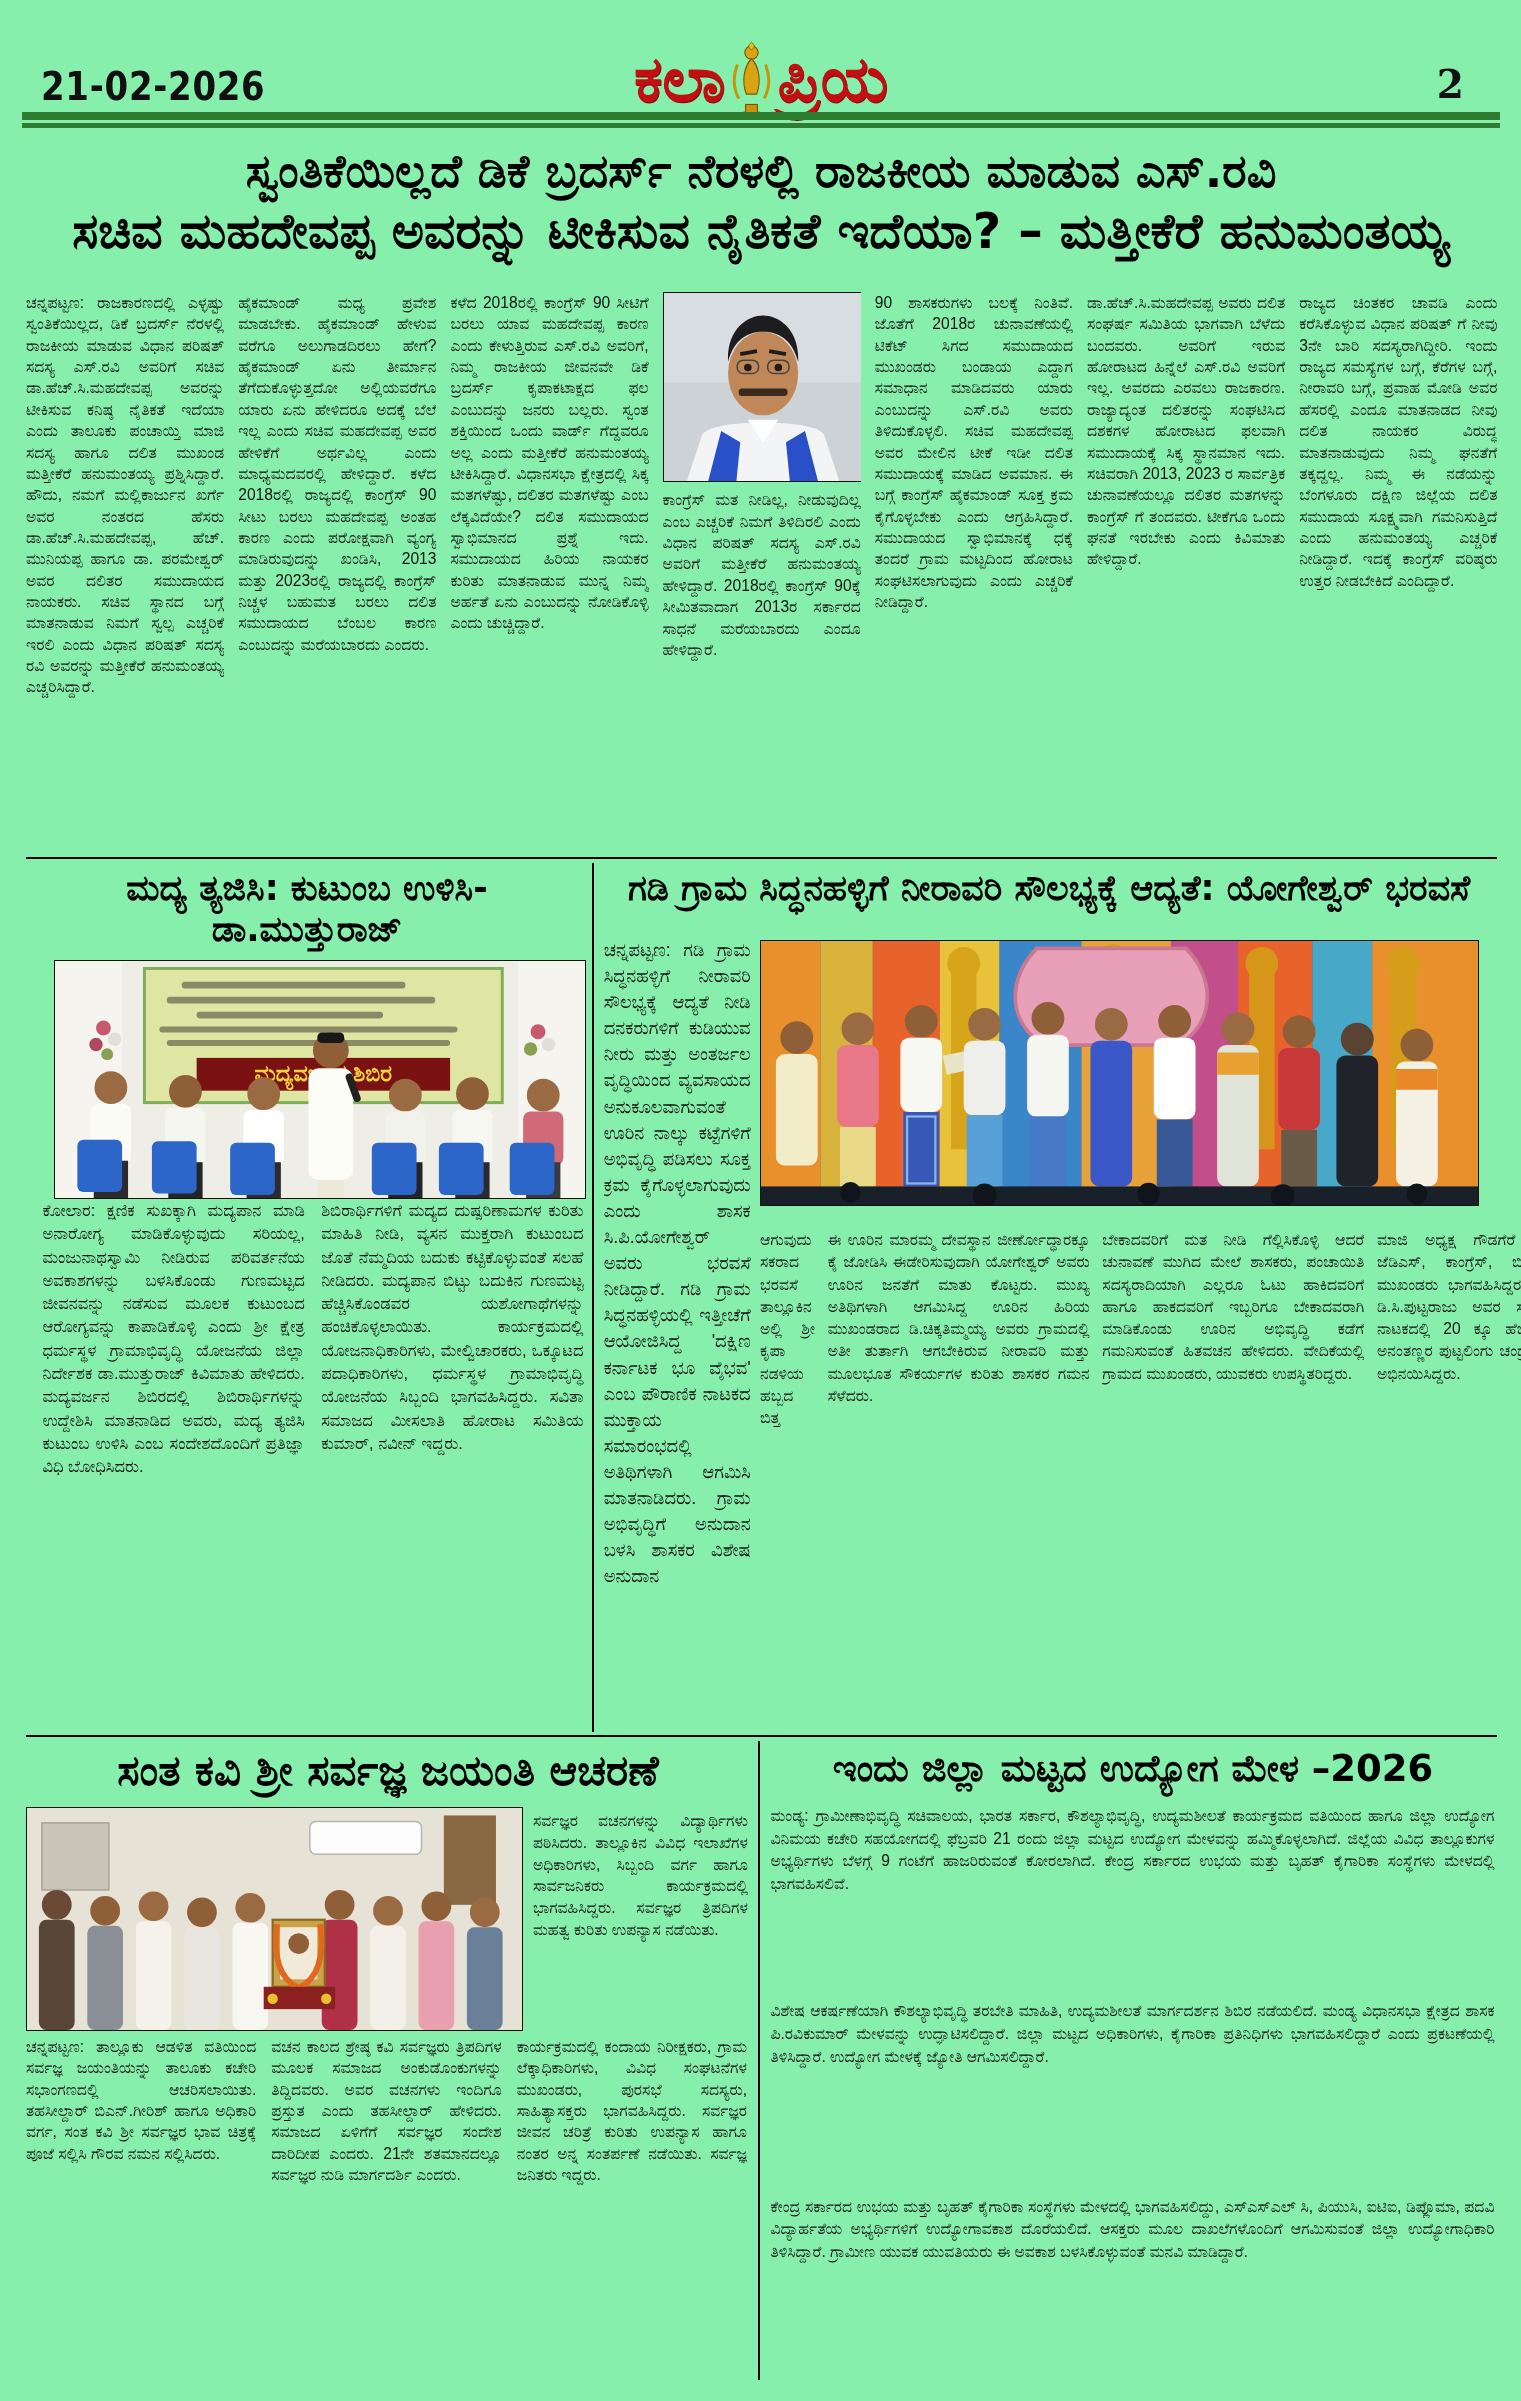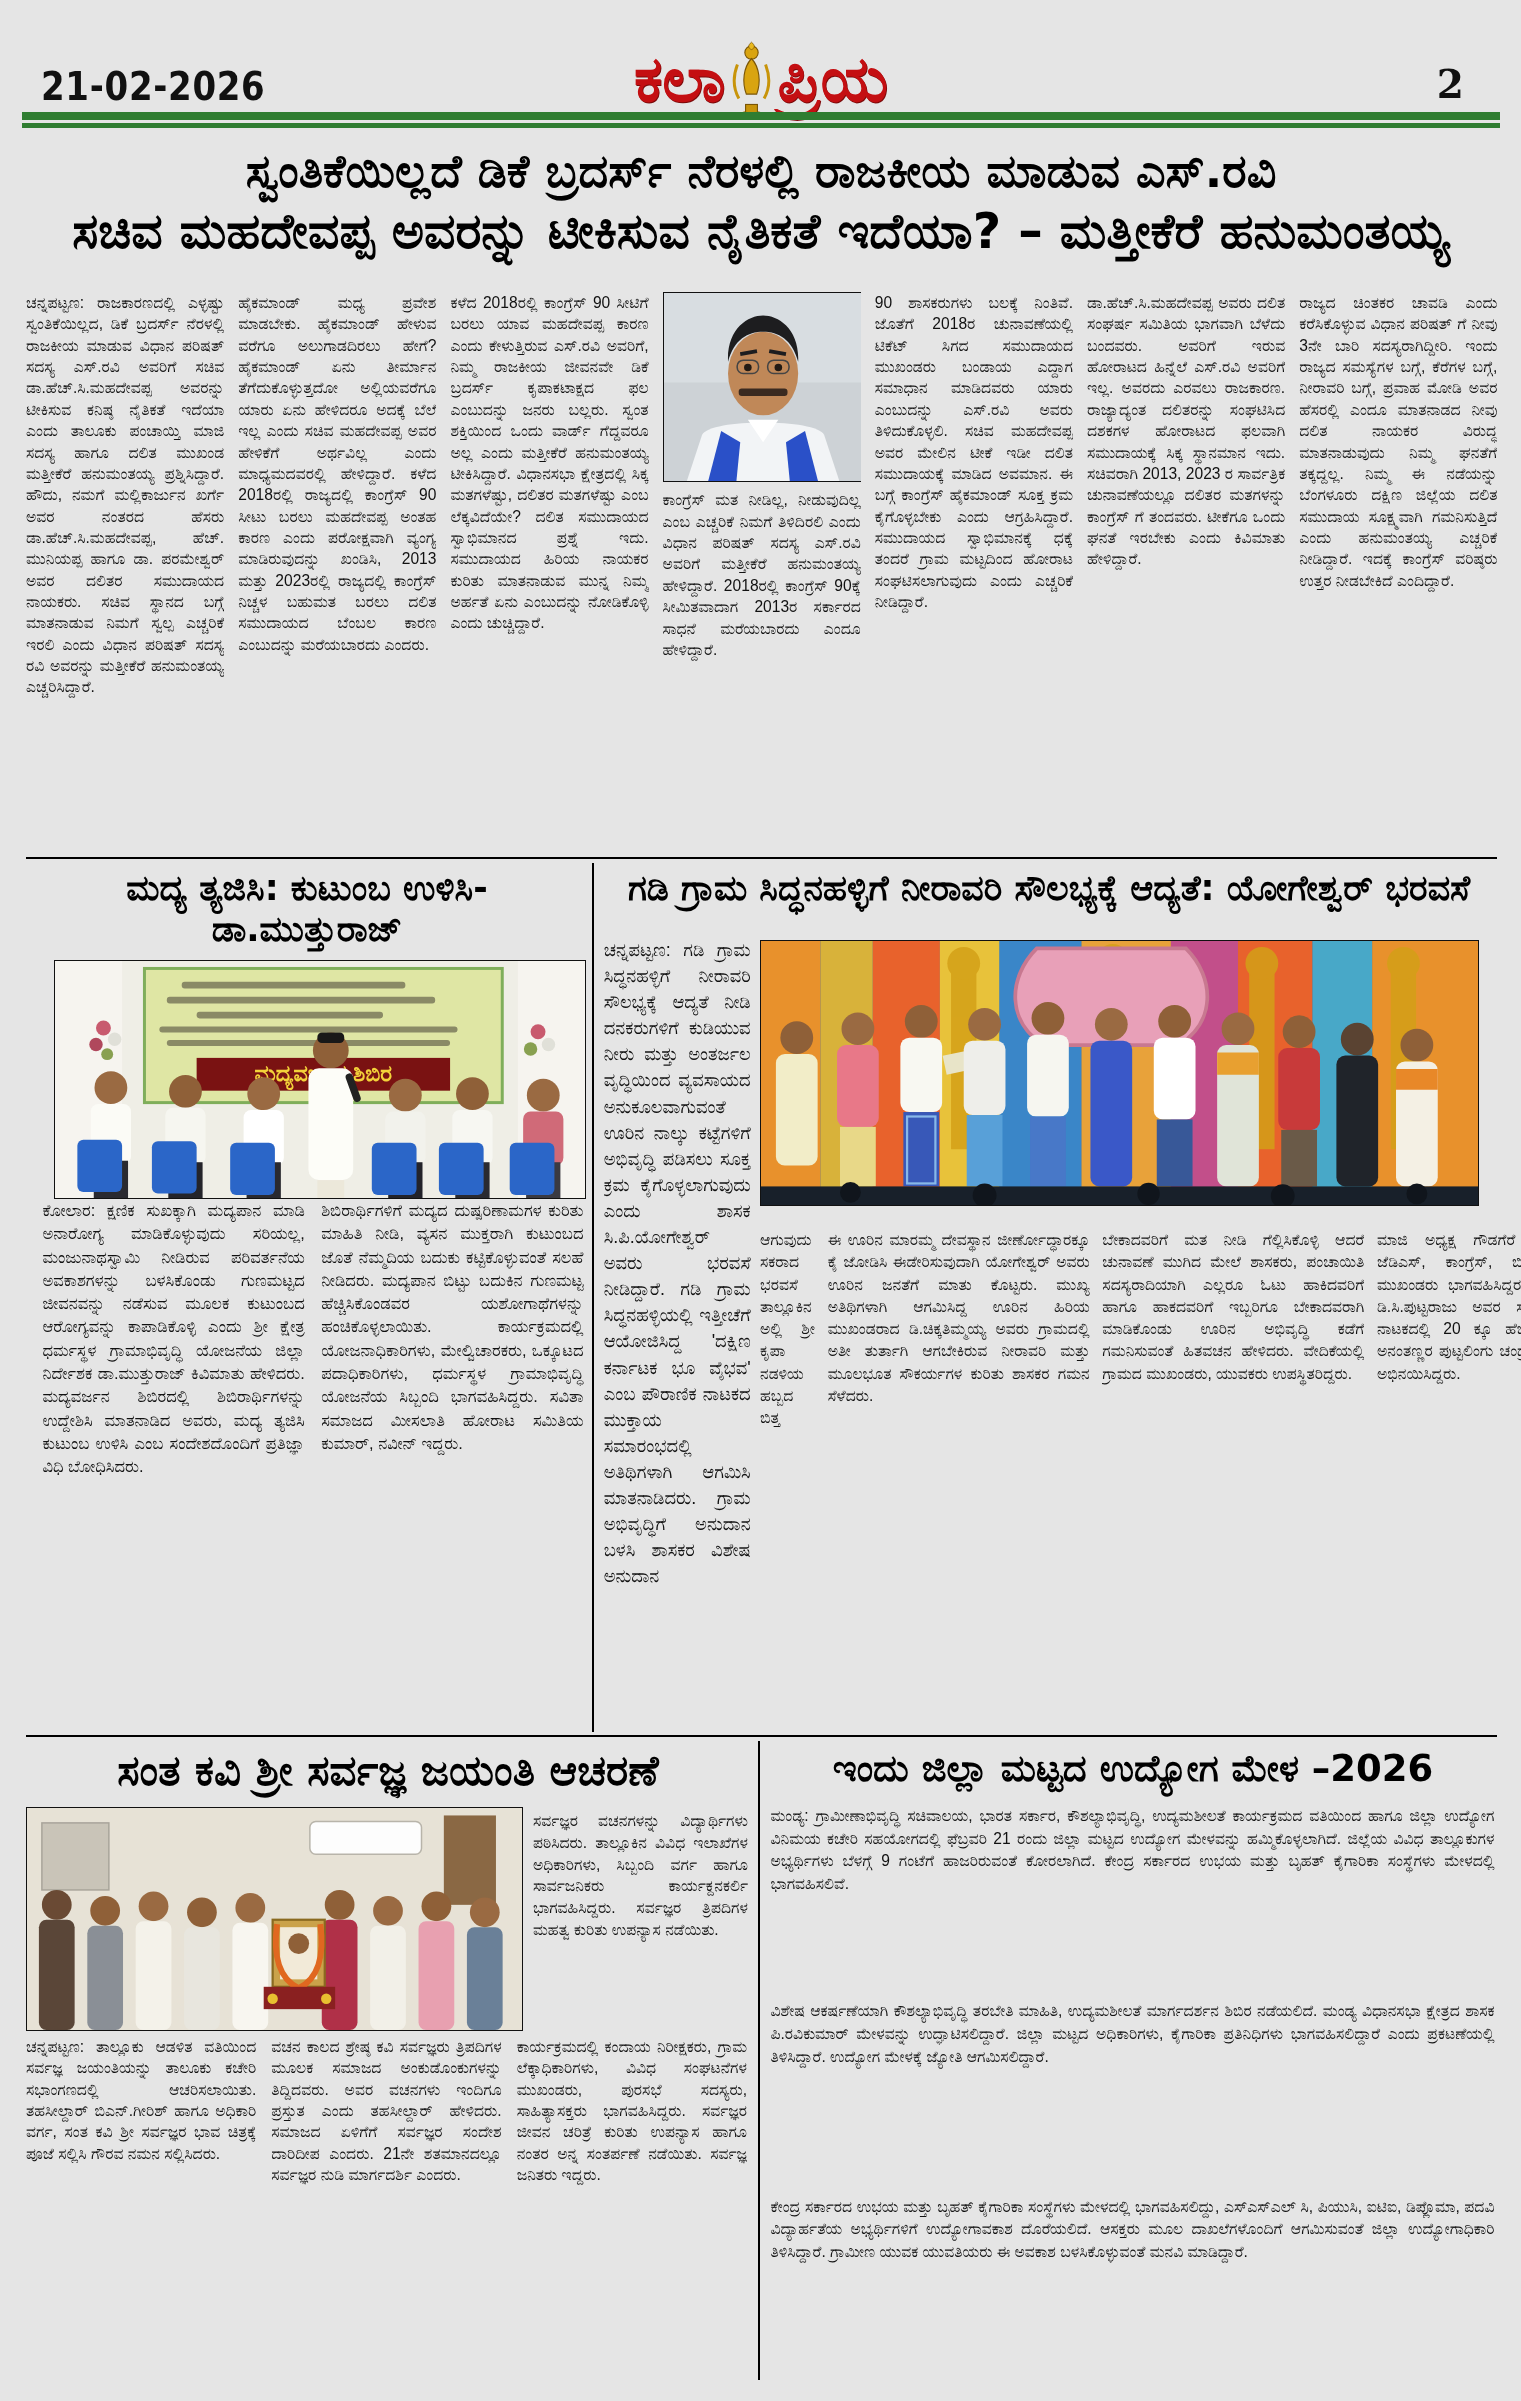--- a/index.html
+++ b/index.html
@@ -1,16 +1,16 @@
 <!DOCTYPE html>
 <html style="font-size:12px"><head>
 <meta charset="utf-8">
 <style>
   html,body{margin:0;padding:0;background:#888;}
-  .page{position:relative;width:1522px;height:2401px;background:#e5e5e5;margin:0 auto;
+  .page{position:relative;width:1522px;height:2401px;background:#86efac;margin:0 auto;
         font-family:"Liberation Sans","DejaVu Sans",sans-serif;color:#111;overflow:hidden;}
   
   .hdr-date{position:absolute;left:41px;top:66px;font-size:34px;font-weight:900;
             font-family:"DejaVu Sans",sans-serif;letter-spacing:0.7px;transform:scaleY(1.15);}
   .hdr-page{position:absolute;right:58px;top:61px;font-size:39px;font-weight:900;
             font-family:"DejaVu Serif","Liberation Serif",serif;}
   .masthead{position:absolute;left:0;right:0;top:39px;text-align:center;}
   .masthead .mast-word{font-size:63px;font-weight:900;color:#c40f12;vertical-align:middle;
             text-shadow:0.7px 0.7px 0 #7a0a0a;}
   .mast-emblem{display:inline-block;vertical-align:middle;margin:0 4.5px;}
@@ -298,21 +298,21 @@
           <rect x="330" y="150" width="70" height="90" fill="#caa24a" stroke="#8a6a20" stroke-width="3"></rect>
           <rect x="340" y="160" width="50" height="70" fill="#f2ead8"></rect>
           <circle cx="365" cy="182" r="14" fill="#8f6038"></circle>
           <path d="M336 156 C330 200 340 230 365 242 C390 230 400 200 394 156" fill="none" stroke="#e06820" stroke-width="8"></path>
           <rect x="318" y="240" width="96" height="30" fill="#8a2020"></rect>
           <circle cx="330" cy="256" r="7" fill="#e8c030"></circle>
             <circle cx="402" cy="256" r="7" fill="#e8c030"></circle>
         </g>
       </svg>
     </div>
-    <div class="bl-side">ಸರ್ವಜ್ಞರ ವಚನಗಳನ್ನು ವಿದ್ಯಾರ್ಥಿಗಳು ಪಠಿಸಿದರು. ತಾಲ್ಲೂಕಿನ ವಿವಿಧ ಇಲಾಖೆಗಳ ಅಧಿಕಾರಿಗಳು, ಸಿಬ್ಬಂದಿ ವರ್ಗ ಹಾಗೂ ಸಾರ್ವಜನಿಕರು ಕಾರ್ಯಕ್ದನಕರ್ಲಿ ಭಾಗವಹಿಸಿದ್ದರು. ಸರ್ವಜ್ಞರ ತ್ರಿಪದಿಗಳ ಮಹತ್ವ ಕುರಿತು ಉಪನ್ಯಾಸ ನಡೆಯಿತು.</div>
+    <div class="bl-side">ಸರ್ವಜ್ಞರ ವಚನಗಳನ್ನು ವಿದ್ಯಾರ್ಥಿಗಳು ಪಠಿಸಿದರು. ತಾಲ್ಲೂಕಿನ ವಿವಿಧ ಇಲಾಖೆಗಳ ಅಧಿಕಾರಿಗಳು, ಸಿಬ್ಬಂದಿ ವರ್ಗ ಹಾಗೂ ಸಾರ್ವಜನಿಕರು ಕಾರ್ಯಕ್ರಮದಲ್ಲಿ ಭಾಗವಹಿಸಿದ್ದರು. ಸರ್ವಜ್ಞರ ತ್ರಿಪದಿಗಳ ಮಹತ್ವ ಕುರಿತು ಉಪನ್ಯಾಸ ನಡೆಯಿತು.</div>
     <div class="colrow bl-cols">
       <div class="ncol">ಚನ್ನಪಟ್ಟಣ: ತಾಲ್ಲೂಕು ಆಡಳಿತ ವತಿಯಿಂದ ಸರ್ವಜ್ಞ ಜಯಂತಿಯನ್ನು ತಾಲೂಕು ಕಚೇರಿ ಸಭಾಂಗಣದಲ್ಲಿ ಆಚರಿಸಲಾಯಿತು. ತಹಸೀಲ್ದಾರ್ ಬಿಎನ್.ಗೀರಿಶ್ ಹಾಗೂ ಅಧಿಕಾರಿ ವರ್ಗ, ಸಂತ ಕವಿ ಶ್ರೀ ಸರ್ವಜ್ಞರ ಭಾವ ಚಿತ್ರಕ್ಕೆ ಪೂಜೆ ಸಲ್ಲಿಸಿ ಗೌರವ ನಮನ ಸಲ್ಲಿಸಿದರು.</div>
       <div class="ncol">ವಚನ ಕಾಲದ ಶ್ರೇಷ್ಠ ಕವಿ ಸರ್ವಜ್ಞರು ತ್ರಿಪದಿಗಳ ಮೂಲಕ ಸಮಾಜದ ಅಂಕುಡೊಂಕುಗಳನ್ನು ತಿದ್ದಿದವರು. ಅವರ ವಚನಗಳು ಇಂದಿಗೂ ಪ್ರಸ್ತುತ ಎಂದು ತಹಸೀಲ್ದಾರ್ ಹೇಳಿದರು. ಸಮಾಜದ ಏಳಿಗೆಗೆ ಸರ್ವಜ್ಞರ ಸಂದೇಶ ದಾರಿದೀಪ ಎಂದರು. 21ನೇ ಶತಮಾನದಲ್ಲೂ ಸರ್ವಜ್ಞರ ನುಡಿ ಮಾರ್ಗದರ್ಶಿ ಎಂದರು.</div>
       <div class="ncol">ಕಾರ್ಯಕ್ರಮದಲ್ಲಿ ಕಂದಾಯ ನಿರೀಕ್ಷಕರು, ಗ್ರಾಮ ಲೆಕ್ಕಾಧಿಕಾರಿಗಳು, ವಿವಿಧ ಸಂಘಟನೆಗಳ ಮುಖಂಡರು, ಪುರಸಭೆ ಸದಸ್ಯರು, ಸಾಹಿತ್ಯಾಸಕ್ತರು ಭಾಗವಹಿಸಿದ್ದರು. ಸರ್ವಜ್ಞರ ಜೀವನ ಚರಿತ್ರೆ ಕುರಿತು ಉಪನ್ಯಾಸ ಹಾಗೂ ನಂತರ ಅನ್ನ ಸಂತರ್ಪಣೆ ನಡೆಯಿತು. ಸರ್ವಜ್ಞ ಜನಿತರು ಇದ್ದರು.</div>
     </div>
   </div>
 
   <div class="vrule" style="left:758px;top:1741px;height:639px"></div>
 
   <div class="bot-right">

